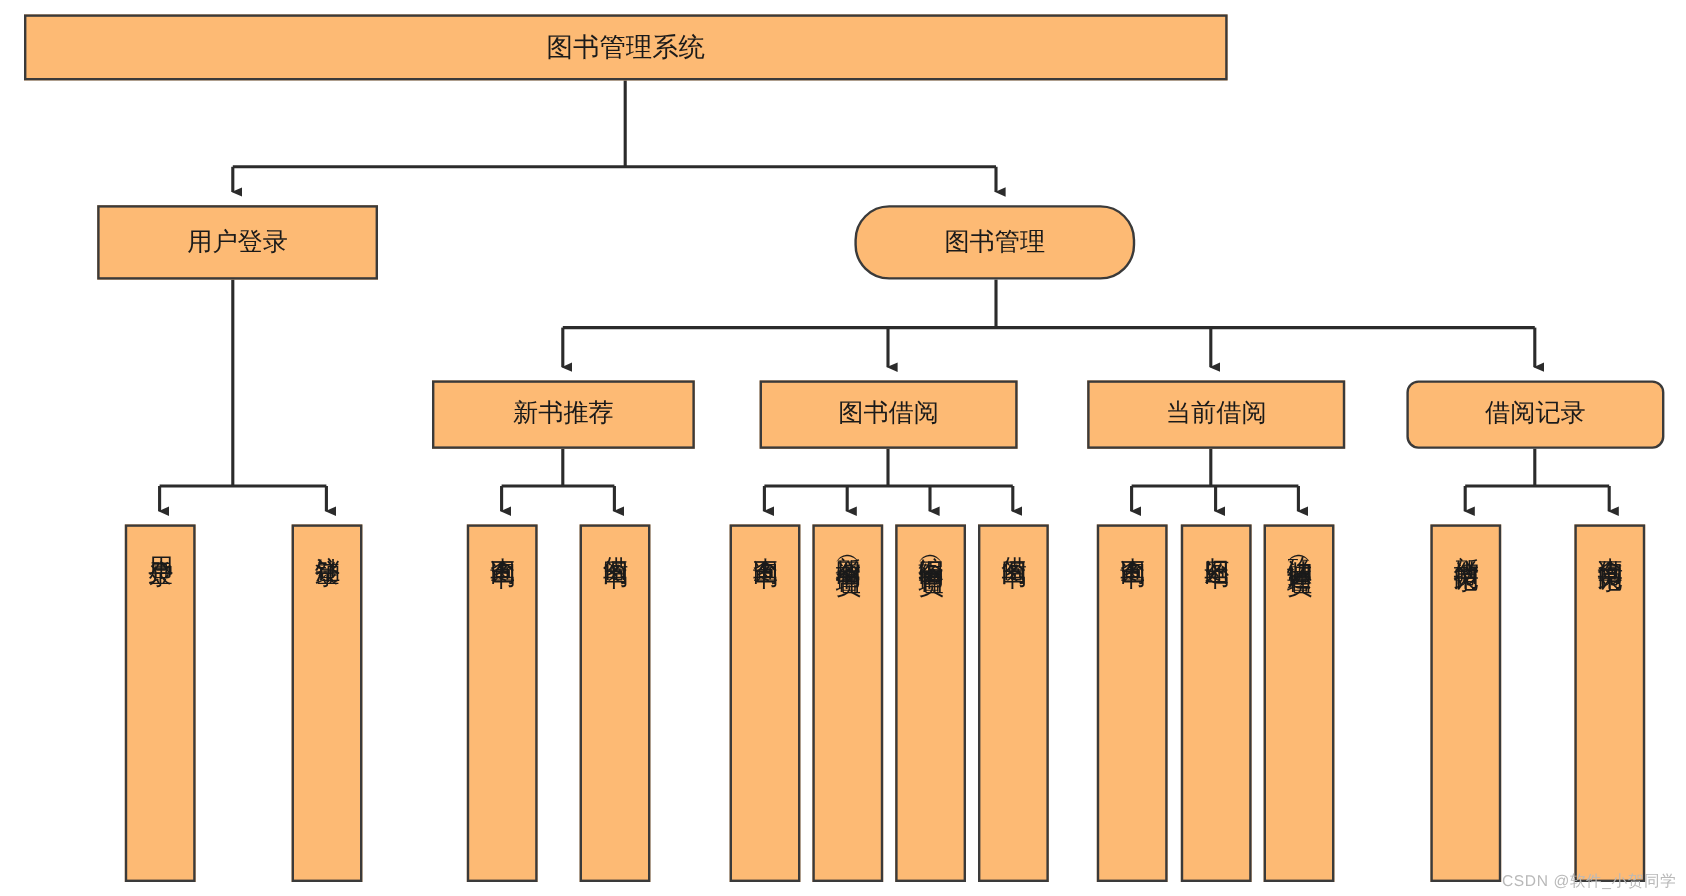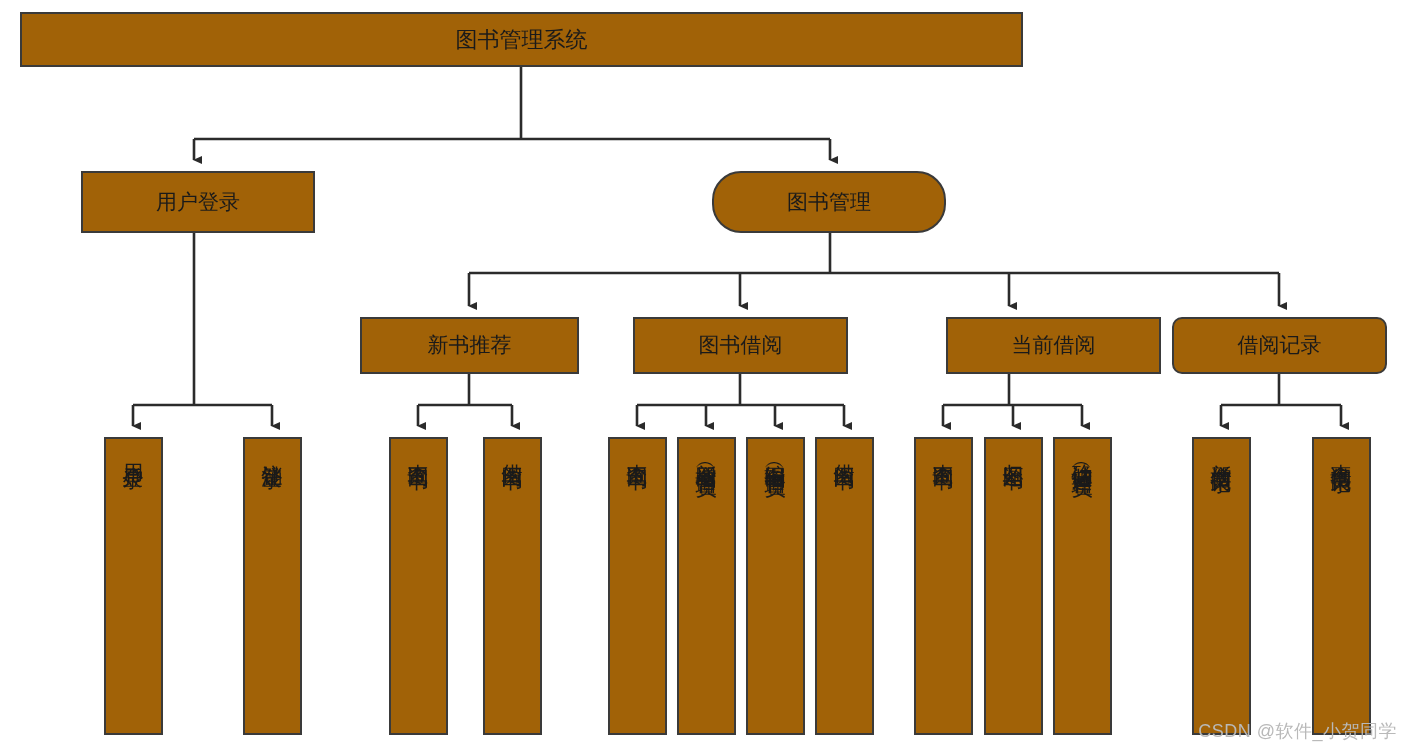--- a/index.html
+++ b/index.html
@@ -23,21 +23,21 @@
     position: absolute;
     left: 0;
     top: 0;
     width: 1405px;
     height: 747px;
     pointer-events: none;
   }
   .node {
     position: absolute;
     box-sizing: border-box;
-    background: #a16207;
+    background: #fdba74;
     border: 2px solid #3a3a3a;
     display: flex;
     align-items: center;
     justify-content: center;
     color: #1a1a1a;
   }
   .node .label {
     text-align: center;
     line-height: 1.18;
     white-space: nowrap;
@@ -57,21 +57,21 @@
     text-orientation: upright;
     font-size: 21px;
     letter-spacing: 2px;
     line-height: 1;
     white-space: nowrap;
   }
   .watermark {
     position: absolute;
     right: 8px;
     bottom: 4px;
-    font-size: 18px;
+    font-size: 13px;
     color: #b9b9b9;
     white-space: nowrap;
     letter-spacing: 0.5px;
   }
 </style>
 </head>
 <body>
 
 <div id="diagram-root">
 
@@ -135,21 +135,21 @@
   <div class="node horizontal" style="left:712px; top:171px; width:234px; height:62px;border-radius:29px;">
     <span class="label">图书管理</span>
   </div>
 
   <div class="node horizontal" style="left:360px; top:317px; width:219px; height:57px;">
     <span class="label">新书推荐</span>
   </div>
   <div class="node horizontal" style="left:633px; top:317px; width:215px; height:57px;">
     <span class="label">图书借阅</span>
   </div>
-  <div class="node horizontal" style="left:946px; top:317px; width:215px; height:57px;">
+  <div class="node horizontal" style="left:906px; top:317px; width:215px; height:57px;">
     <span class="label">当前借阅</span>
   </div>
   <div class="node horizontal" style="left:1172px; top:317px; width:215px; height:57px;border-radius:10px;">
     <span class="label">借阅记录</span>
   </div>
 
   <div class="node vertical" style="left:104px; top:437px; width:59px; height:298px;">
     <span class="label">用户登录</span>
   </div>
   <div class="node vertical" style="left:243px; top:437px; width:59px; height:298px;">

